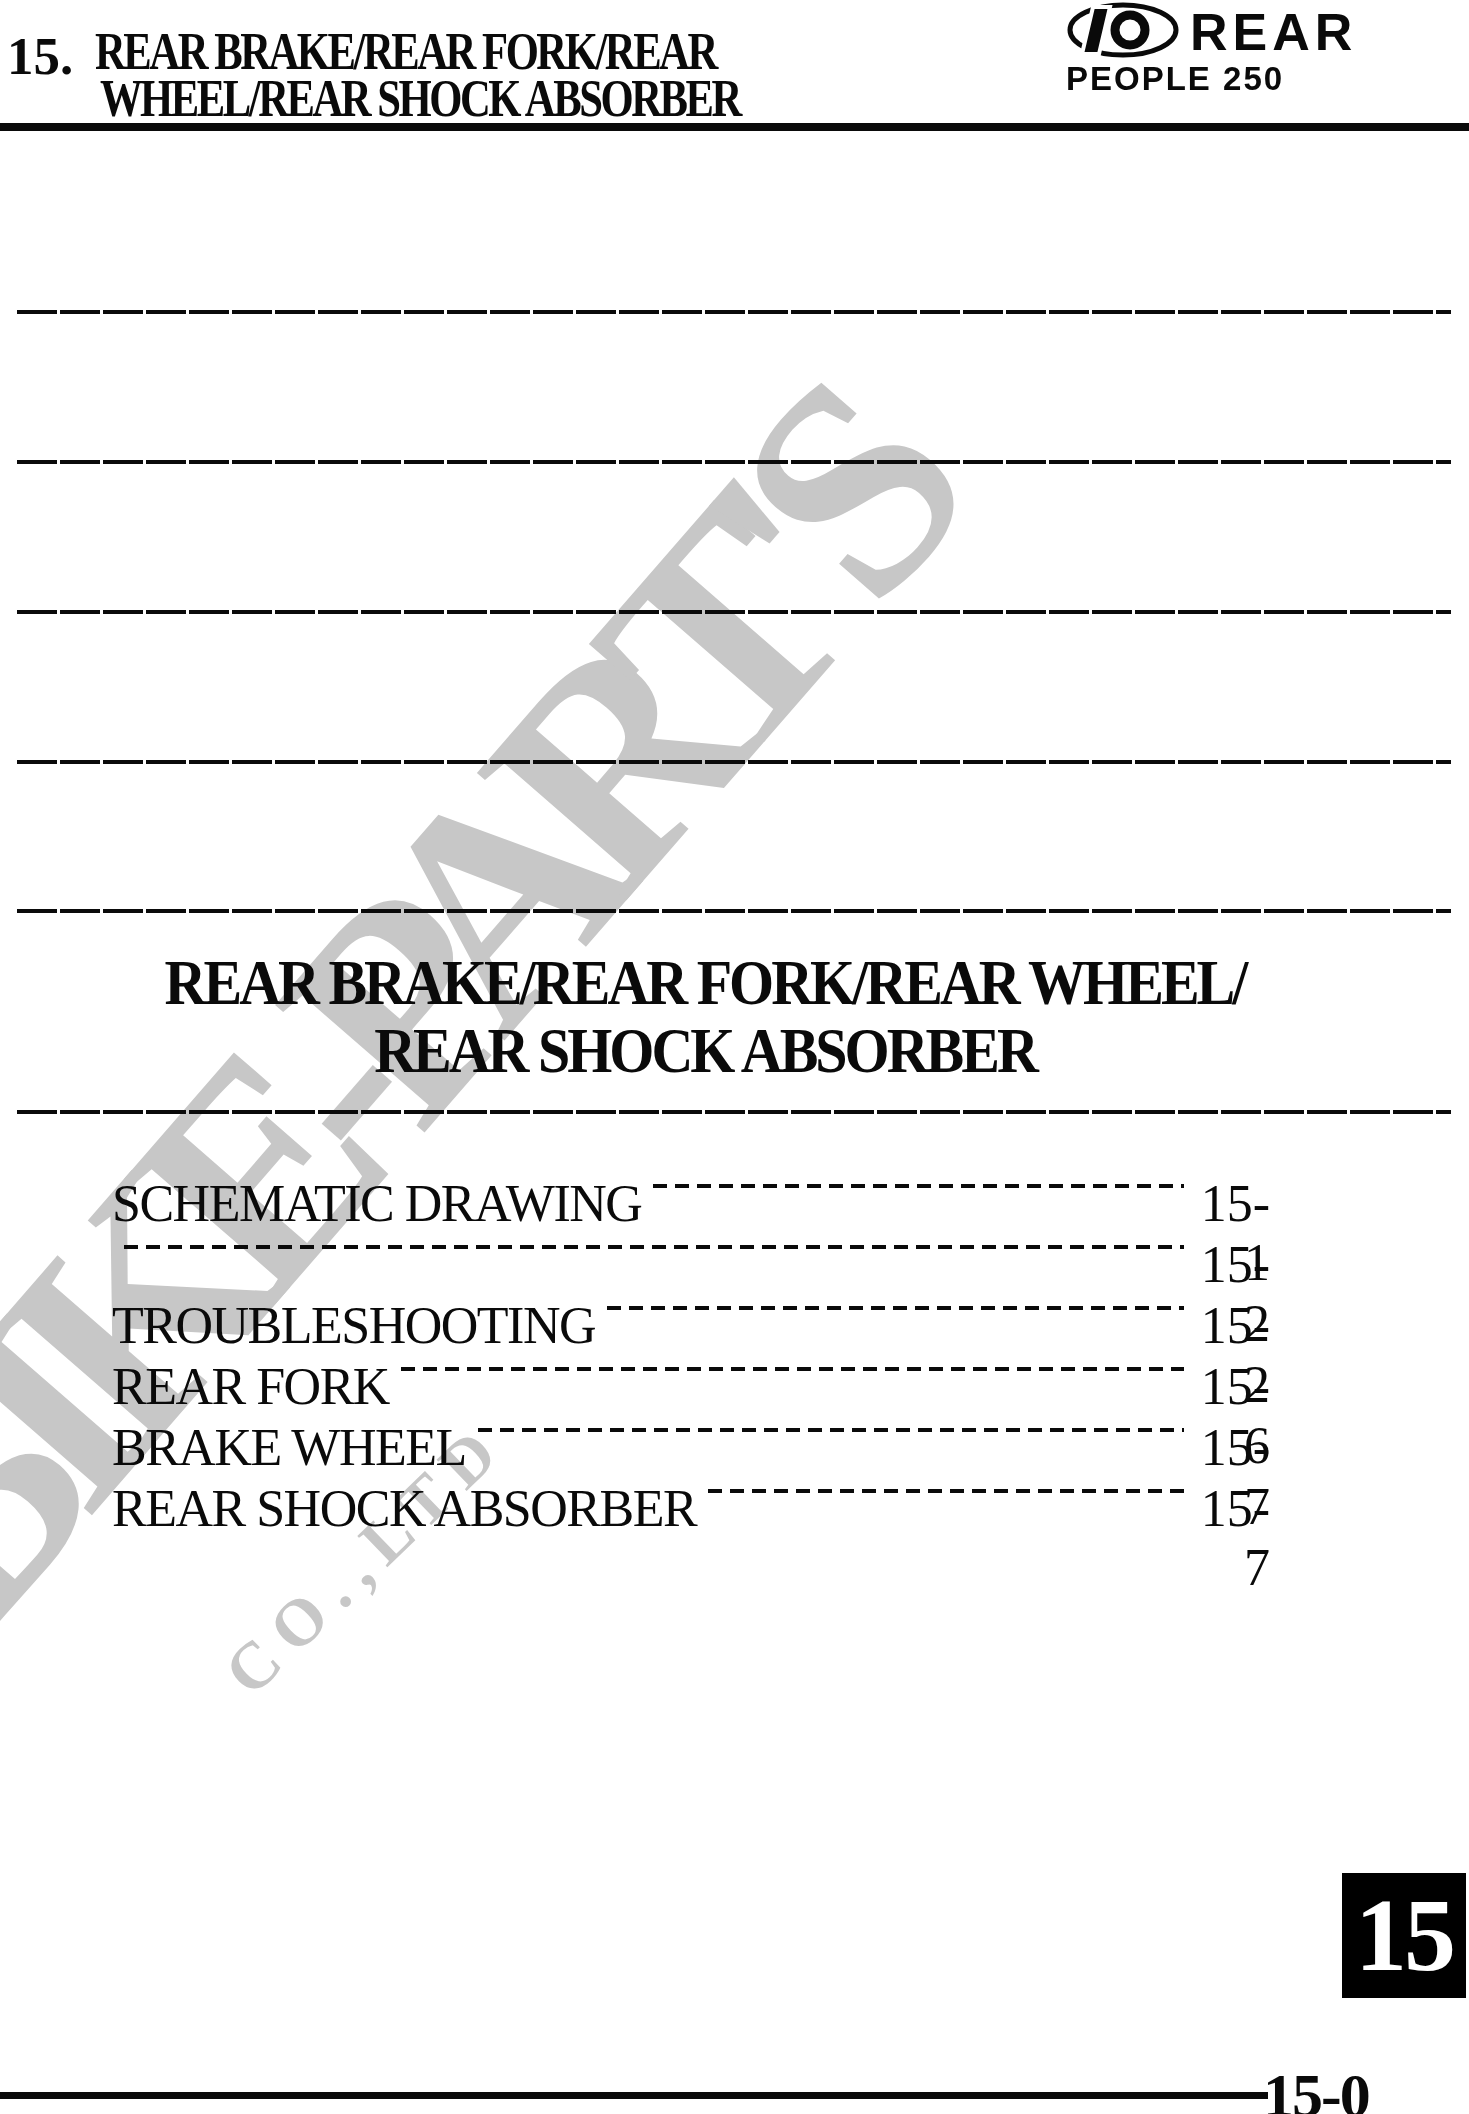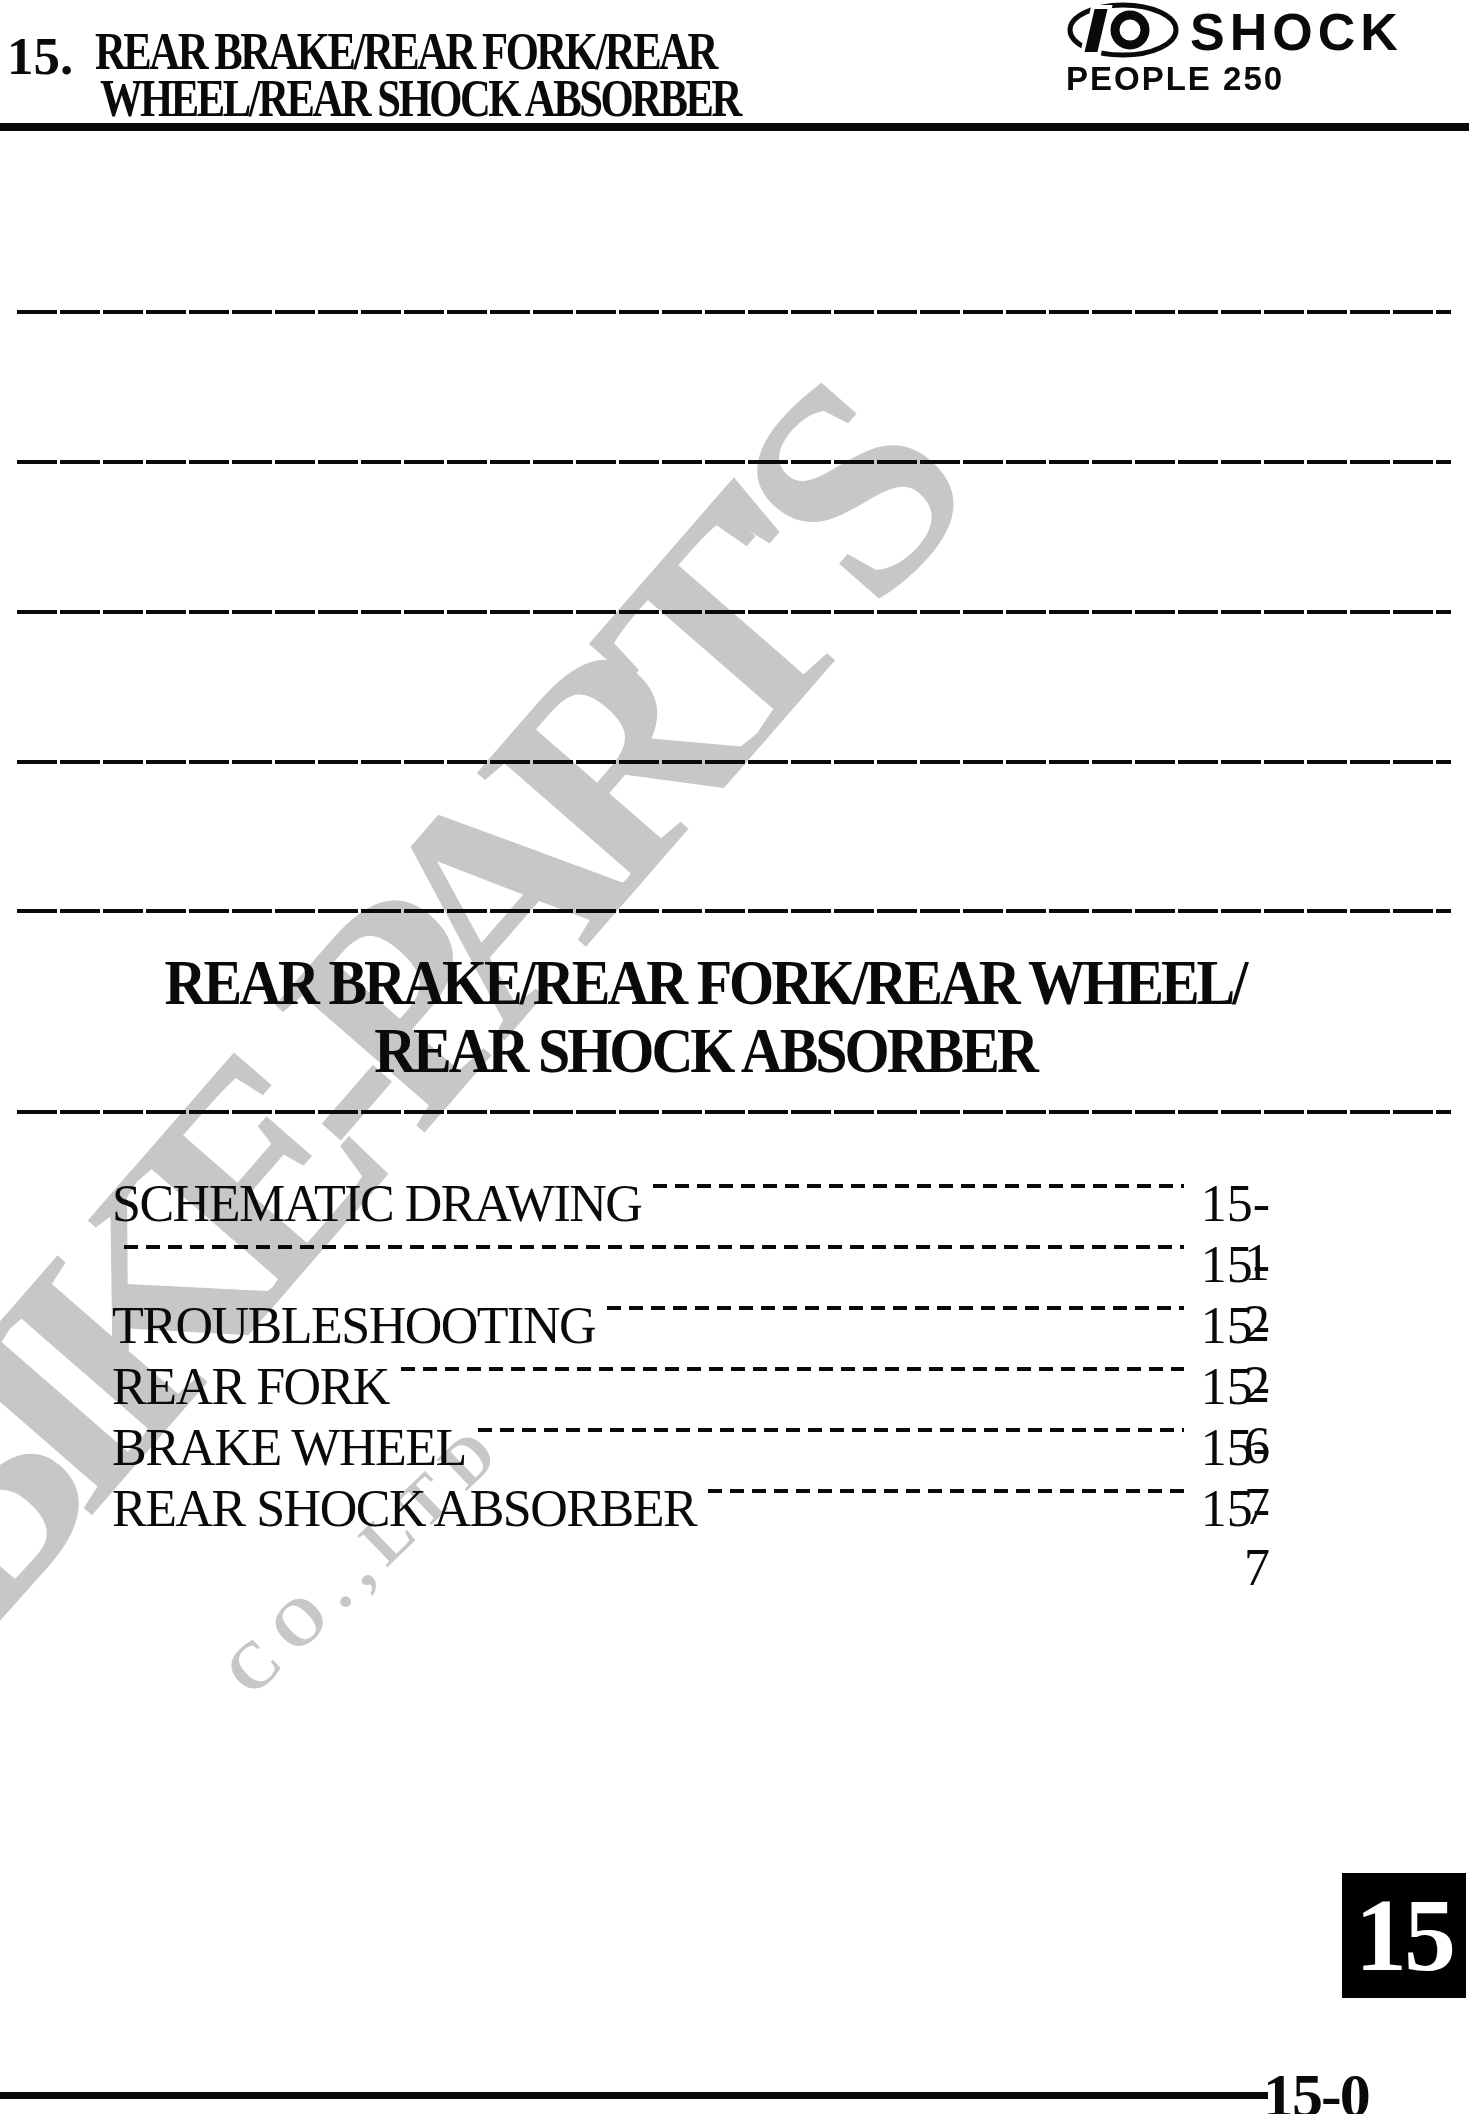--- a/index.html
+++ b/index.html
@@ -111,21 +111,21 @@
     <span class="l1">REAR BRAKE/REAR FORK/REAR</span>
     <span class="l2">WHEEL/REAR SHOCK ABSORBER</span>
   </div>
 
   <div class="logo-wrap">
     <svg class="logo-svg" width="114" height="56" viewBox="0 0 114 56">
       <ellipse cx="57" cy="28" rx="53" ry="25" fill="none" stroke="#0a0a0a" stroke-width="5"></ellipse>
       <circle cx="64" cy="28" r="15" fill="none" stroke="#0a0a0a" stroke-width="9"></circle>
       <polygon points="27,5 44,5 33,52 16,52" fill="#0a0a0a" stroke="#ffffff" stroke-width="4"></polygon>
     </svg>
-    <div class="logo-text">SHOCK</div>
+    <div class="logo-text">REAR</div>
     <div class="logo-model">PEOPLE 250</div>
   </div>
 
   <div class="hdr-bar"></div>
 
   <div class="uline" style="top:310px;"></div>
   <div class="uline" style="top:460px;"></div>
   <div class="uline" style="top:610px;"></div>
   <div class="uline" style="top:760px;"></div>
   <div class="uline" style="top:909px;"></div>

